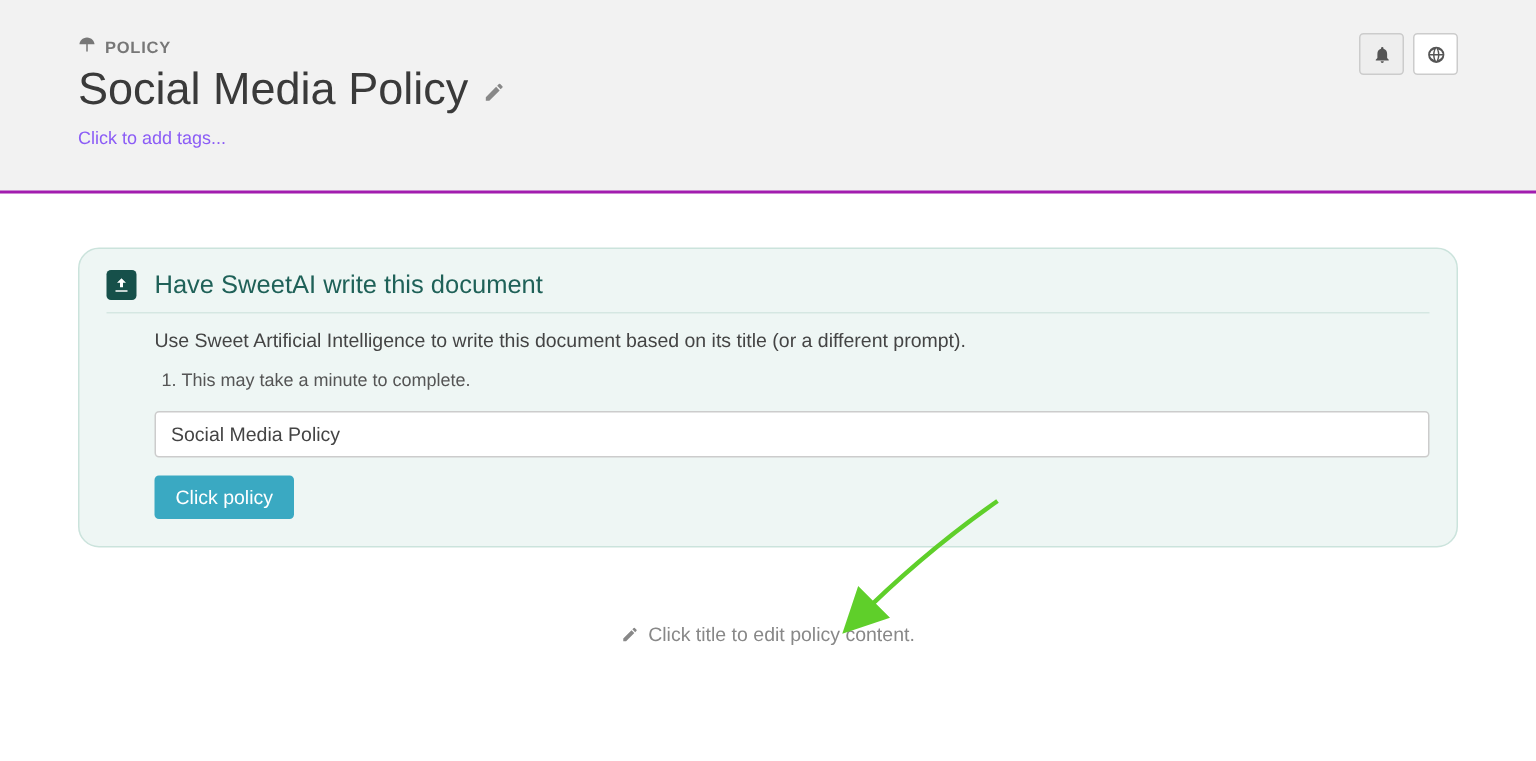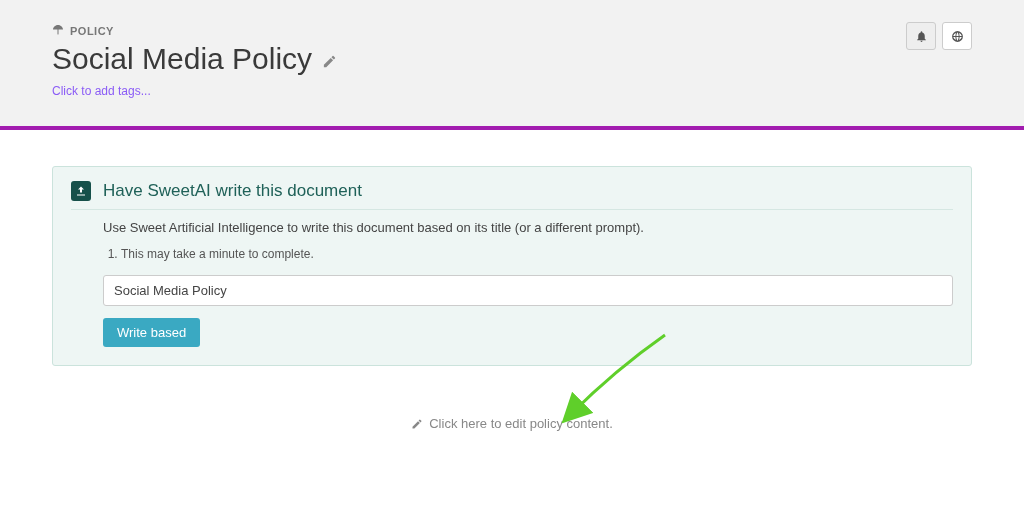--- a/index.html
+++ b/index.html
@@ -5,21 +5,21 @@
   * { box-sizing: border-box; margin: 0; padding: 0; }
   body {
     font-family: "Segoe UI", "Helvetica Neue", Arial, sans-serif;
     color: #333;
     background: #fff;
   }
   .header-area {
     background: #f2f2f2;
     padding: 24px 52px 28px 52px;
     position: relative;
-    border-bottom: 4px solid #a21caf;
+    border-bottom: 2px solid #a21caf;
   }
   .breadcrumb {
     font-size: 11px;
     letter-spacing: 0.5px;
     font-weight: 700;
     color: #777;
     display: flex;
     align-items: center;
     gap: 6px;
     margin-bottom: 4px;
@@ -67,21 +67,21 @@
   .section-heading {
     font-size: 12px;
     font-weight: 700;
     letter-spacing: 0.5px;
     color: #555;
     margin-bottom: 10px;
   }
   .ai-panel {
     border: 1px solid #cbe3dc;
     background: #eef6f4;
-    border-radius: 3px;
+    border-radius: 14px;
     padding: 14px 18px 18px 18px;
   }
   .ai-panel-header {
     display: flex;
     align-items: center;
     gap: 12px;
     padding-bottom: 8px;
     border-bottom: 1px solid #d5e7e2;
     margin-bottom: 10px;
   }
@@ -193,29 +193,29 @@
           </svg>
       </span>
       <span class="ai-panel-title">Have SweetAI write this document</span>
     </div>
     <div class="ai-panel-body">
       <p class="ai-desc">Use Sweet Artificial Intelligence to write this document based on its title (or a different prompt).</p>
       <ol class="ai-note-list">
         <li>This may take a minute to complete.</li>
       </ol>
       <input class="ai-input" type="text" value="Social Media Policy" style="">
-      <button class="ai-btn">Write based</button>
+      <button class="ai-btn">Click policy</button>
     </div>
   </div>
 
   <div class="edit-content-link">
     <svg viewBox="0 0 24 24">
         <path d="M3 17.25V21h3.75l11-11-3.75-3.75-11 11zM20.7 7.04a1 1 0 0 0 0-1.41l-2.34-2.34a1 1 0 0 0-1.41 0l-1.83 1.83 3.75 3.75 1.83-1.83z"></path>
       </svg>
-    <span>Click here to edit policy content.</span>
+    <span>Click title to edit policy content.</span>
   </div>
 
   <svg class="arrow-annotation" style="left:555px; top:200px;" width="120" height="100" viewBox="0 0 120 100">
     <defs>
       <marker id="ah" markerWidth="10" markerHeight="10" refX="6" refY="5" orient="auto">
         <path d="M0,0 L10,5 L0,10 z" fill="#5fcf2a"></path>
       </marker>
     </defs>
     <path d="M110,5 Q60,40 15,85" stroke="#5fcf2a" stroke-width="3" fill="none" marker-end="url(#ah)"></path>
   </svg>

